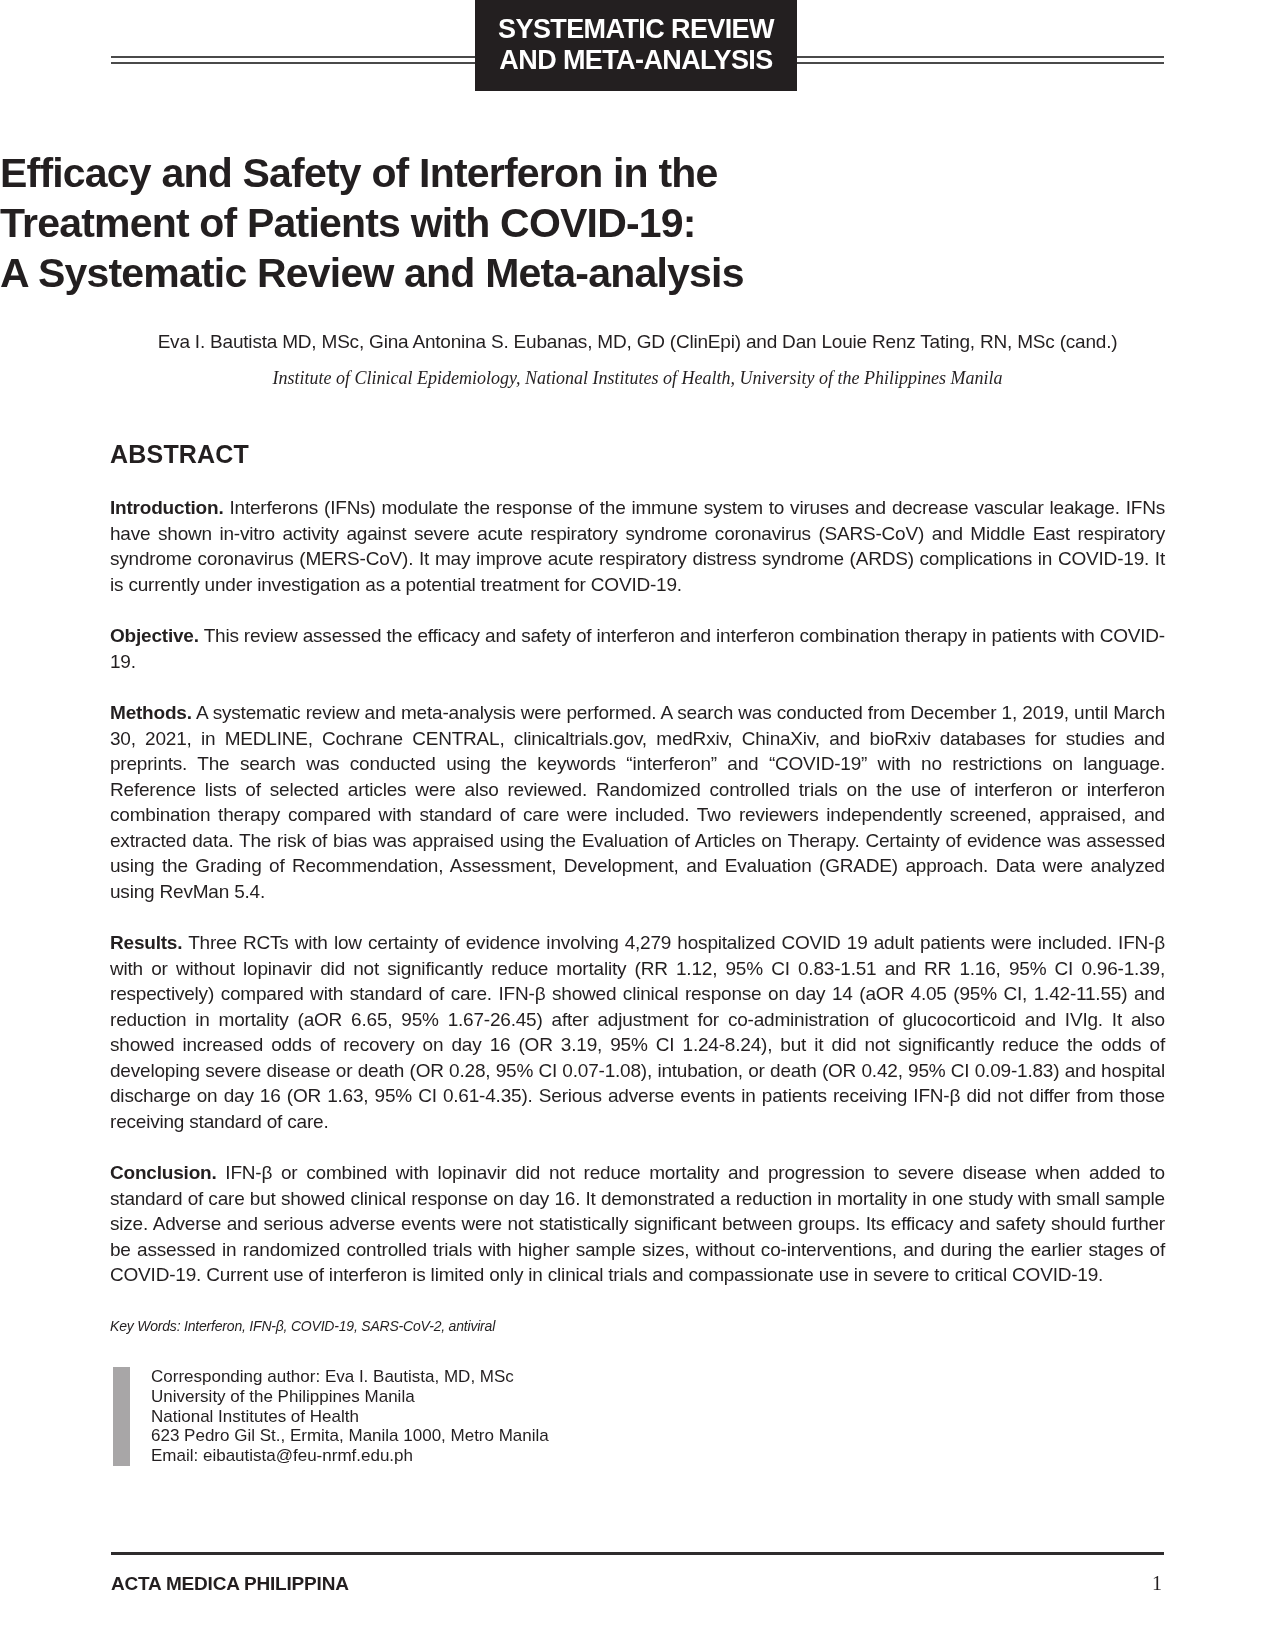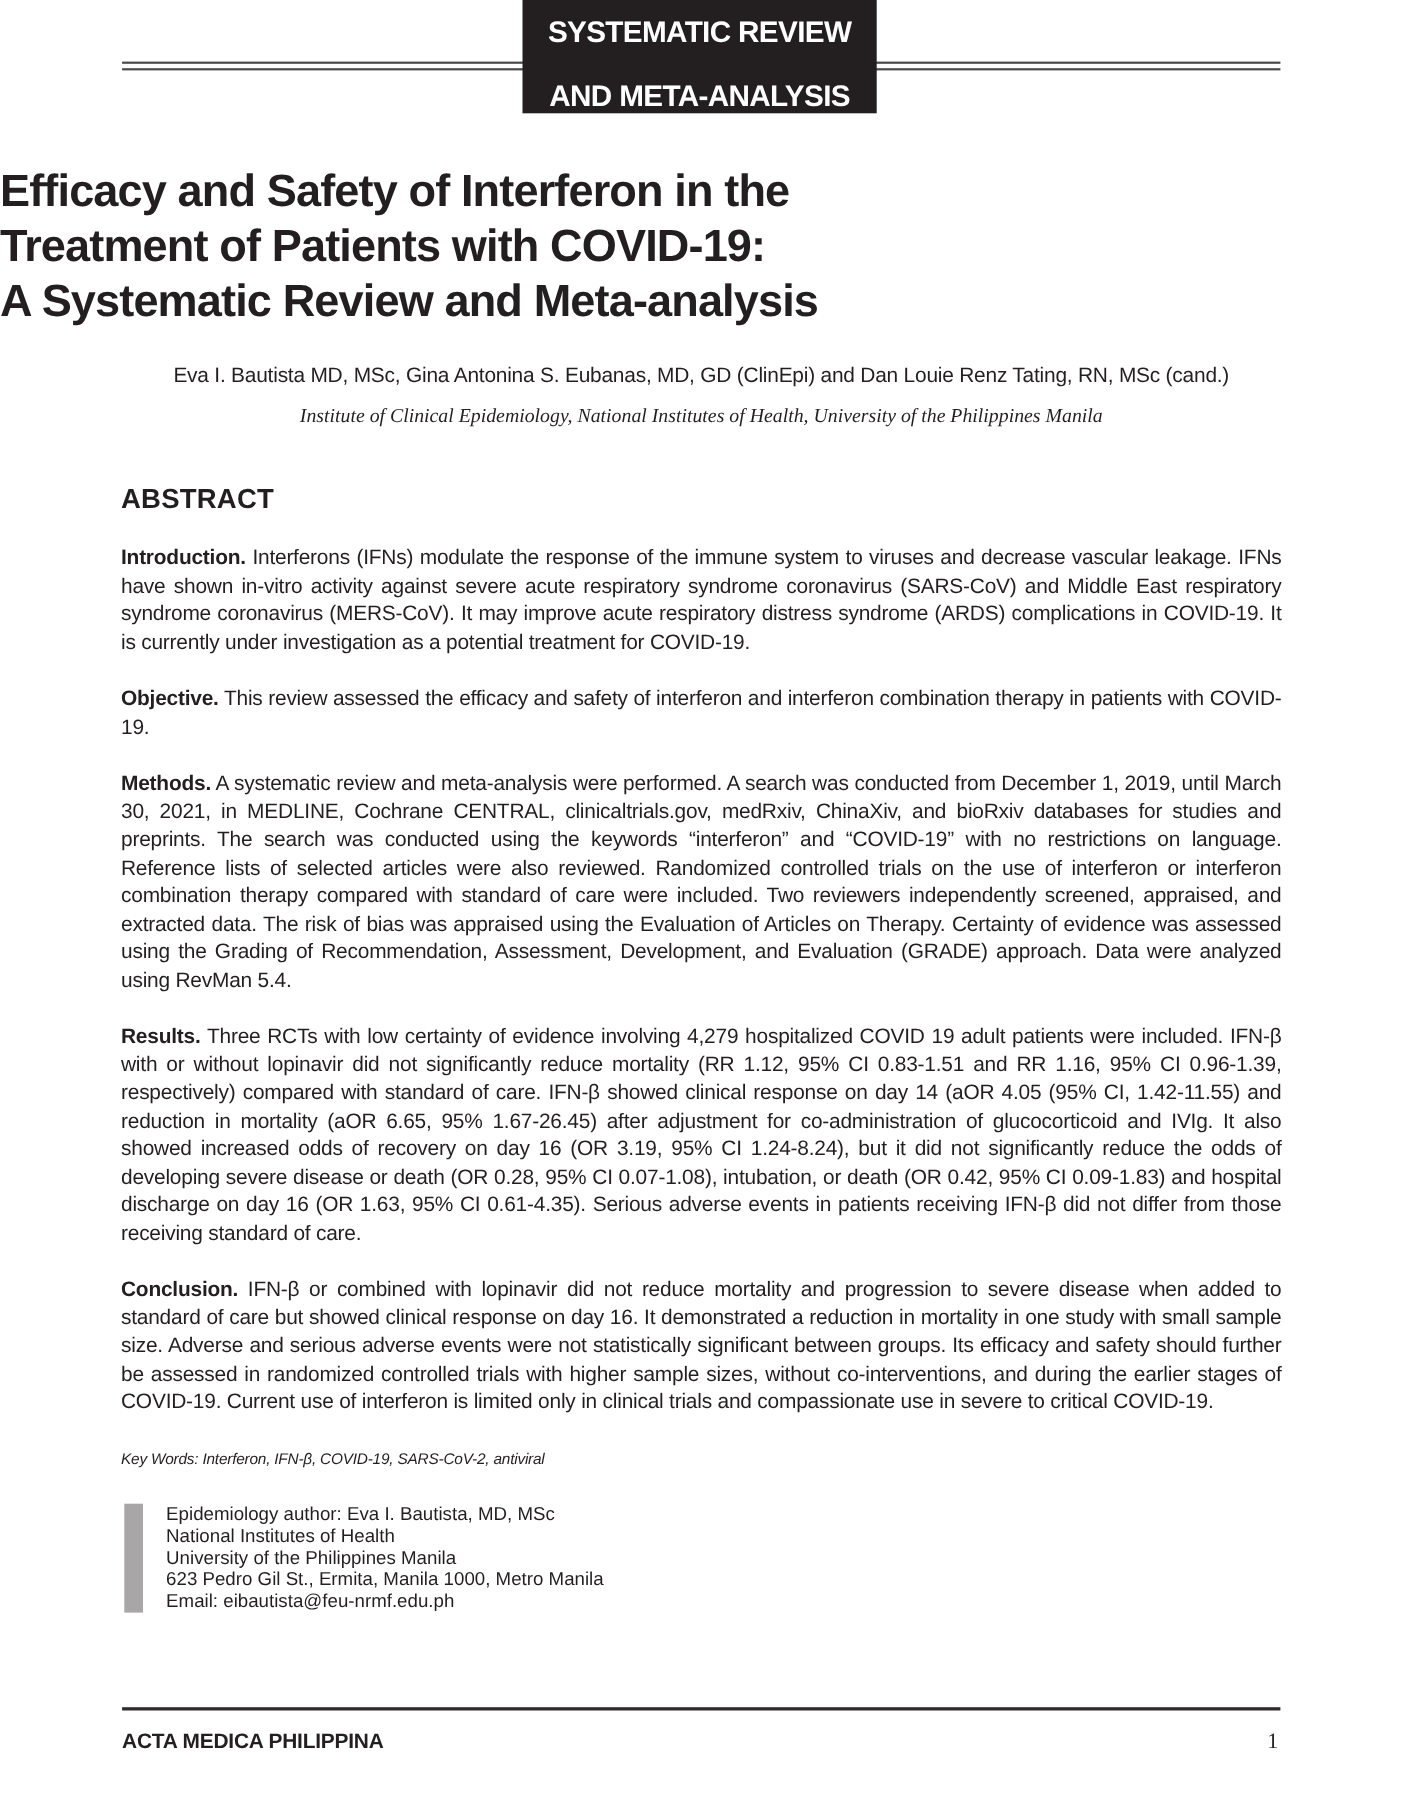--- a/index.html
+++ b/index.html
@@ -14,23 +14,23 @@
   .page { position: relative; width: 1275px; height: 1650px; background: #ffffff; }
 
   
   .double-rule {
     position: absolute; left: 111px; top: 56px; width: 1053px;
     height: 8px;
     border-top: 2px solid #4a4a4a;
     border-bottom: 2px solid #4a4a4a;
   }
   .badge {
-    position: absolute; left: 475px; top: 0; width: 322px; height: 103px;
+    position: absolute; left: 475px; top: 0; width: 322px; height: 91px;
     background: #231f20; color: #ffffff;
-    display: flex; flex-direction: column; align-items: center; justify-content: space-between;
+    display: flex; flex-direction: column; align-items: center; justify-content: flex-start;
     text-align: center; z-index: 2;
     padding-top: 14px;
   }
   .badge div {
     font-size: 27px; font-weight: bold; line-height: 31px; letter-spacing: -0.6px;
     white-space: nowrap;
   }
 
   
   .title {
@@ -132,23 +132,23 @@
     </p>
 
     <p class="para">
       <strong>Conclusion.</strong>
       <span>IFN-β or combined with lopinavir did not reduce mortality and progression to severe disease when added to standard of care but showed clinical response on day 16. It demonstrated a reduction in mortality in one study with small sample size. Adverse and serious adverse events were not statistically significant between groups. Its efficacy and safety should further be assessed in randomized controlled trials with higher sample sizes, without co-interventions, and during the earlier stages of COVID-19. Current use of interferon is limited only in clinical trials and compassionate use in severe to critical COVID-19.</span>
     </p>
 
     <p class="keywords">Key Words: Interferon, IFN-β, COVID-19, SARS-CoV-2, antiviral</p>
 
     <div class="correspondence">
-      <div>Epidemiology author: Eva I. Bautista, MD, MSc</div>
+      <div>Corresponding author: Eva I. Bautista, MD, MSc</div>
+      <div>University of the Philippines Manila</div>
       <div>National Institutes of Health</div>
-      <div>University of the Philippines Manila</div>
       <div>623 Pedro Gil St., Ermita, Manila 1000, Metro Manila</div>
       <div>Email: eibautista@feu-nrmf.edu.ph</div>
     </div>
   </div>
 
   <div class="footer-rule"></div>
   <div class="footer-text">
     <span class="journal-name">ACTA MEDICA PHILIPPINA</span>
     <span class="page-number">1</span>
   </div>

